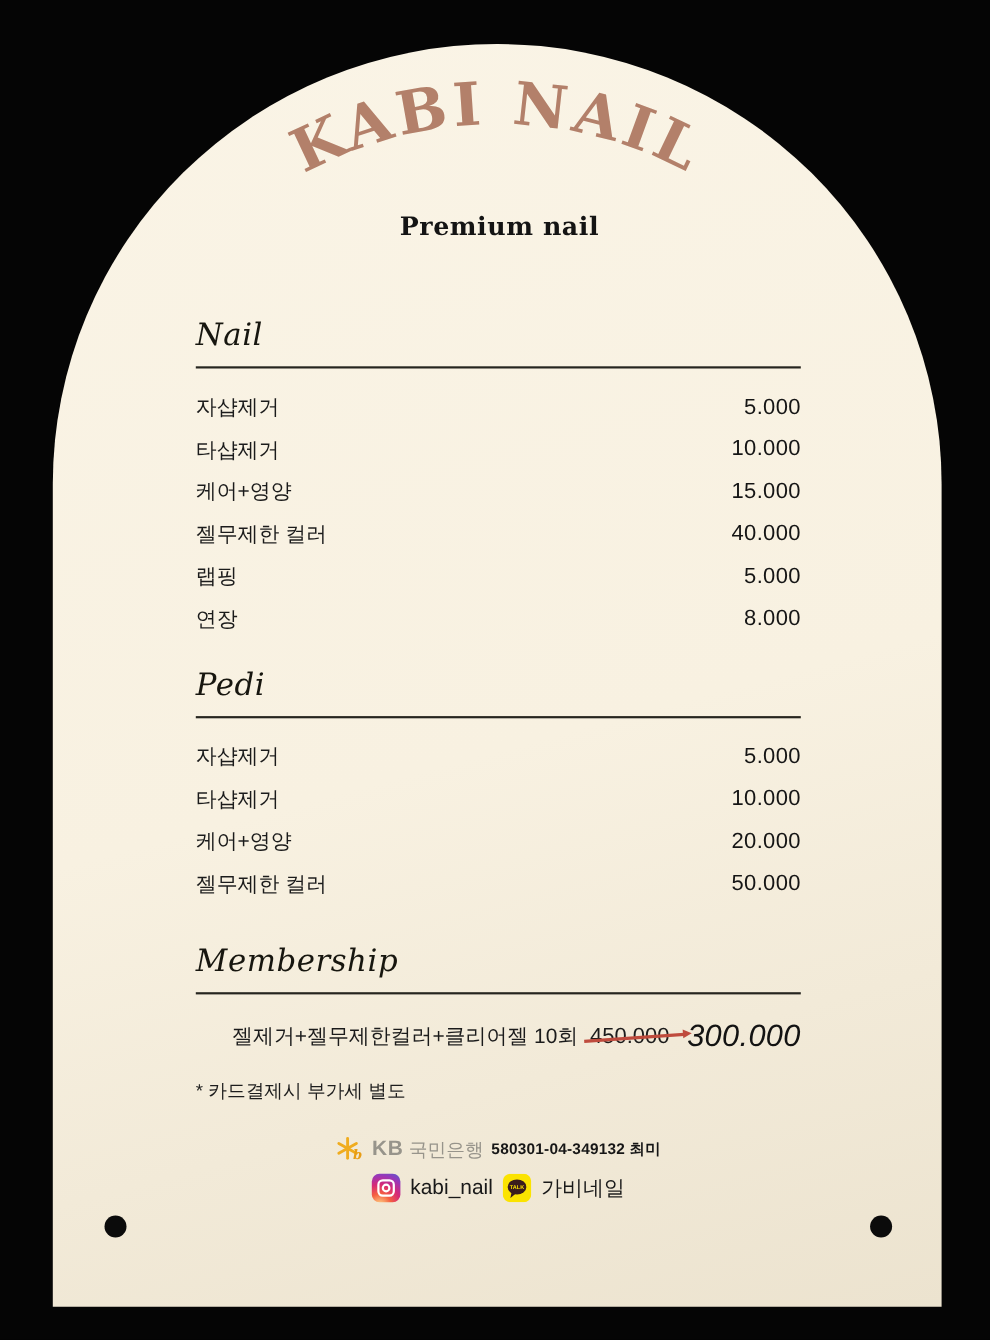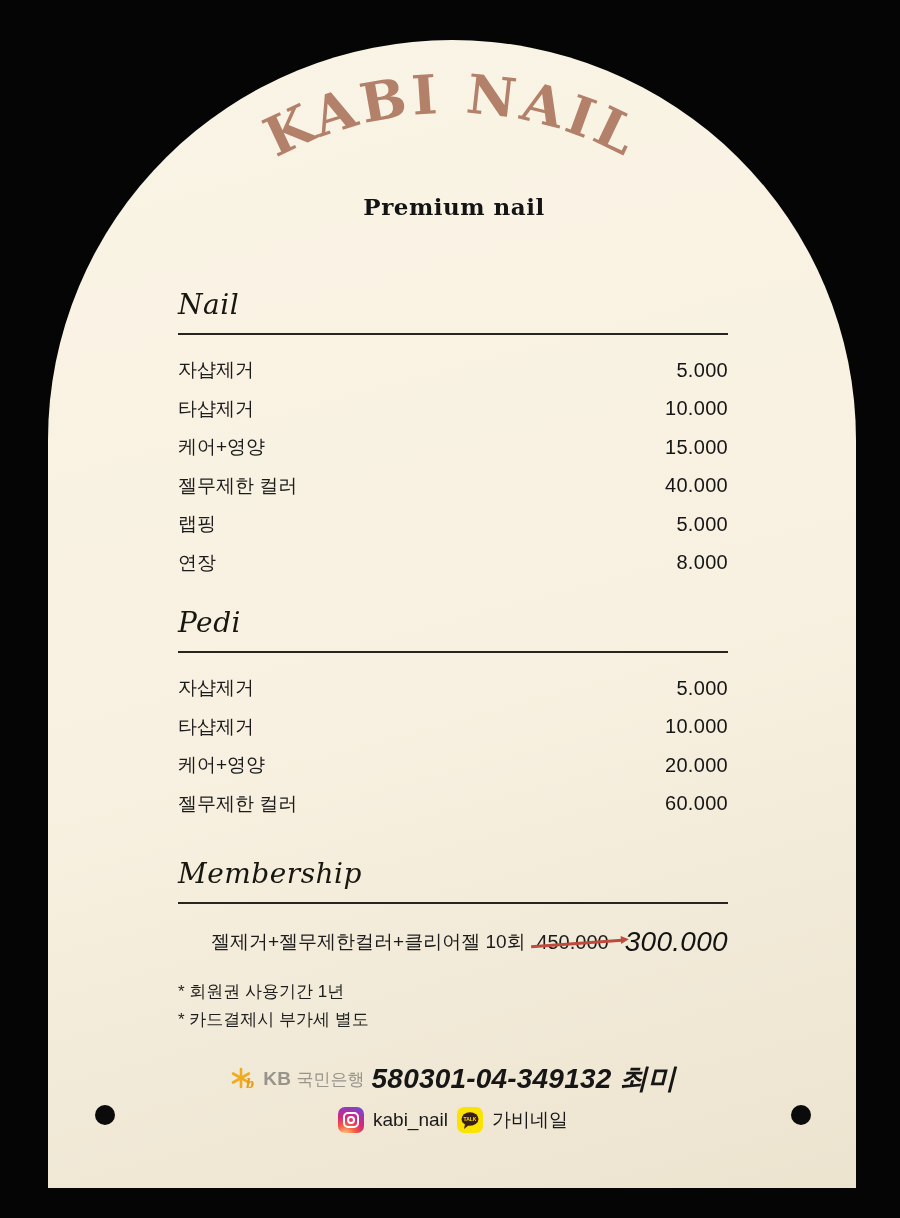--- a/index.html
+++ b/index.html
@@ -50,21 +50,21 @@
     content:"";position:absolute;right:-7px;top:-2.8px;
     border-left:8px solid #bf4b3d;border-top:4px solid transparent;border-bottom:4px solid transparent;
   }
   .new-price{font-size:28px;color:#131313;letter-spacing:0.3px;font-style:italic;}
   .notes{margin-top:16px;}
   .note{font-size:17px;color:#1d1d1d;line-height:28px;}
   .bank-row{margin-top:26px;display:flex;align-items:center;justify-content:center;gap:7px;}
   .kb-logo{width:26px;height:26px;display:inline-block;}
   .bank-kb{color:#97948b;font-size:19px;font-weight:bold;letter-spacing:0.5px;}
   .bank-kr{color:#97948b;font-size:17px;margin-left:-2px;}
-  .account{color:#161616;font-size:28px;font-weight:bold;letter-spacing:0.2px;font-style:italic;}
+  .account{color:#161616;font-size:14px;font-weight:bold;letter-spacing:0.2px;}
   .social-row{margin-top:9px;display:flex;align-items:center;justify-content:center;gap:9px;}
   .ig-icon{
     width:26px;height:26px;border-radius:7px;position:relative;flex:0 0 auto;
     background:radial-gradient(circle at 28% 110%,#ffdb8b 0%,#f56040 30%,#d62976 55%,#9b36b7 78%,#515ecf 100%);
   }
   .ig-icon::before{
     content:"";position:absolute;left:5px;top:5px;width:12px;height:12px;
     border:2px solid #fff;border-radius:5px;
   }
   .ig-icon::after{
@@ -145,38 +145,37 @@
             <span class="price">10.000</span>
           </li>
 
           <li class="row">
             <span class="label">케어+영양</span>
             <span class="price">20.000</span>
           </li>
 
           <li class="row">
             <span class="label">젤무제한 컬러</span>
-            <span class="price">60.000</span>
+            <span class="price">50.000</span>
           </li>
         </ul>
     </section>
 
     <section class="section section-membership">
       <h2 class="section-title">Membership</h2>
       <div class="m-row">
         <span class="label">젤제거+젤무제한컬러+클리어젤 10회</span>
         <span class="m-prices">
           <span class="old-price"><span>450.000</span><span class="strike"></span></span>
           <span class="new-price">300.000</span>
         </span>
       </div>
     </section>
 
     <div class="notes">
-      <div class="note">* 회원권 사용기간 1년</div>
       <div class="note">* 카드결제시 부가세 별도</div>
     </div>
 
     <div class="bank-row">
       <svg class="kb-logo" viewBox="0 0 26 26">
         <g stroke="#f0ac1e" stroke-width="2.6" stroke-linecap="round">
           <line x1="11" y1="3" x2="11" y2="21"></line>
           <line x1="3" y1="7.5" x2="19" y2="16.5"></line>
           <line x1="19" y1="7.5" x2="3" y2="16.5"></line>
         </g>

